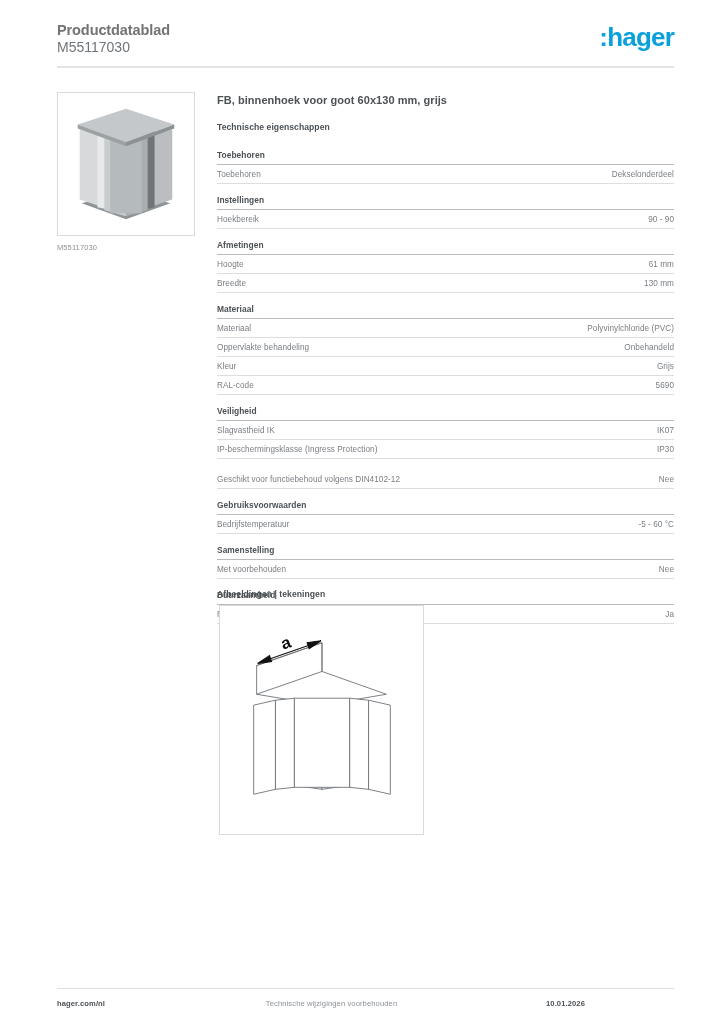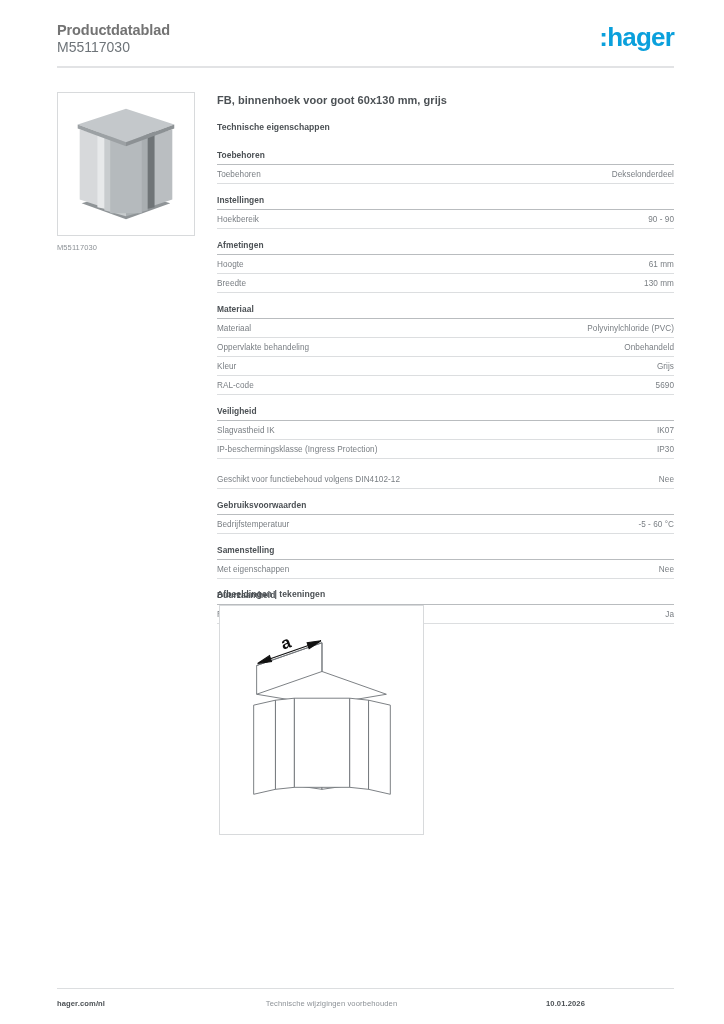--- a/index.html
+++ b/index.html
@@ -258,21 +258,21 @@
         <div class="group">
           <div class="group-title">Gebruiksvoorwaarden</div>
           <div class="row">
             <span class="k">Bedrijfstemperatuur</span>
             <span class="v">-5 - 60 °C</span>
           </div>
         </div>
         <div class="group">
           <div class="group-title">Samenstelling</div>
           <div class="row">
-            <span class="k">Met eigenschappen</span>
+            <span class="k">Met voorbehouden</span>
             <span class="v">Nee</span>
           </div>
         </div>
         <div class="group">
           <div class="group-title">Duurzaamheid</div>
           <div class="row">
             <span class="k">RoHS conform</span>
             <span class="v">Ja</span>
           </div>
         </div>

